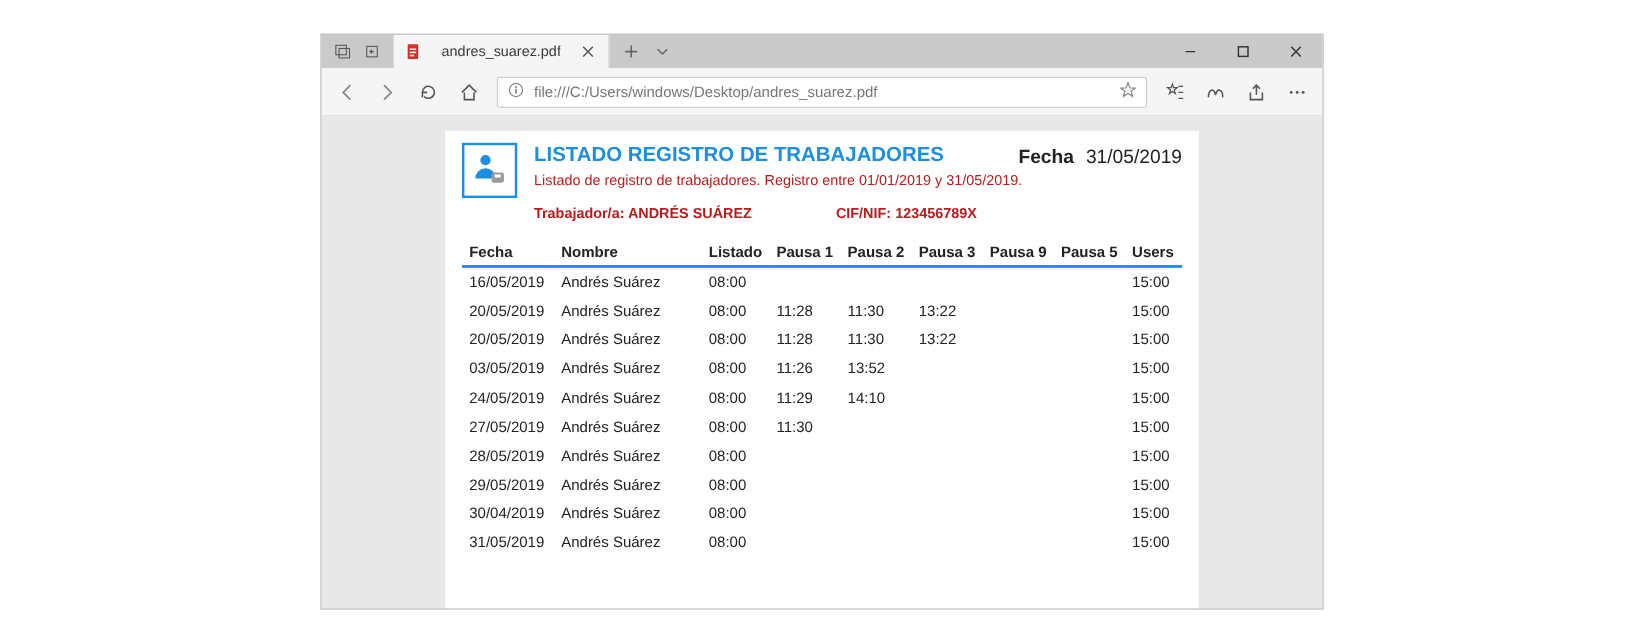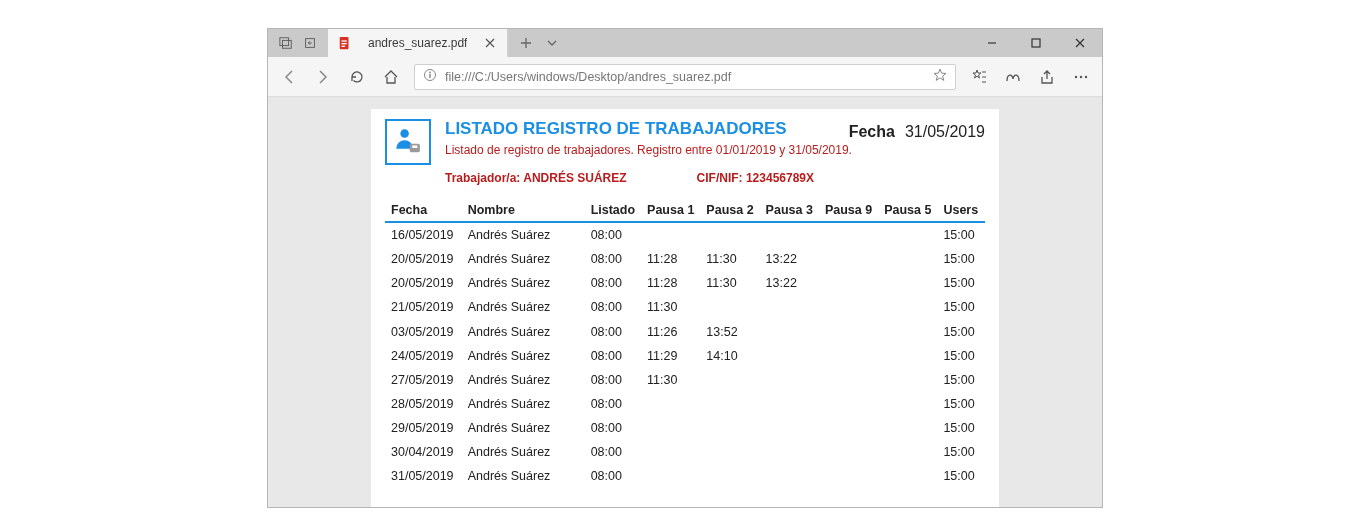--- a/index.html
+++ b/index.html
@@ -340,31 +340,20 @@
                 <td>Andrés Suárez</td>
                 <td>08:00</td>
                 <td>11:28</td>
                 <td>11:30</td>
                 <td>13:22</td>
                 <td></td>
                 <td></td>
                 <td>15:00</td>
               </tr>
               <tr>
-                <td>21/05/2019</td>
-                <td>Andrés Suárez</td>
-                <td>08:00</td>
-                <td>11:30</td>
-                <td></td>
-                <td></td>
-                <td></td>
-                <td></td>
-                <td>15:00</td>
-              </tr>
-              <tr>
                 <td>03/05/2019</td>
                 <td>Andrés Suárez</td>
                 <td>08:00</td>
                 <td>11:26</td>
                 <td>13:52</td>
                 <td></td>
                 <td></td>
                 <td></td>
                 <td>15:00</td>
               </tr>

